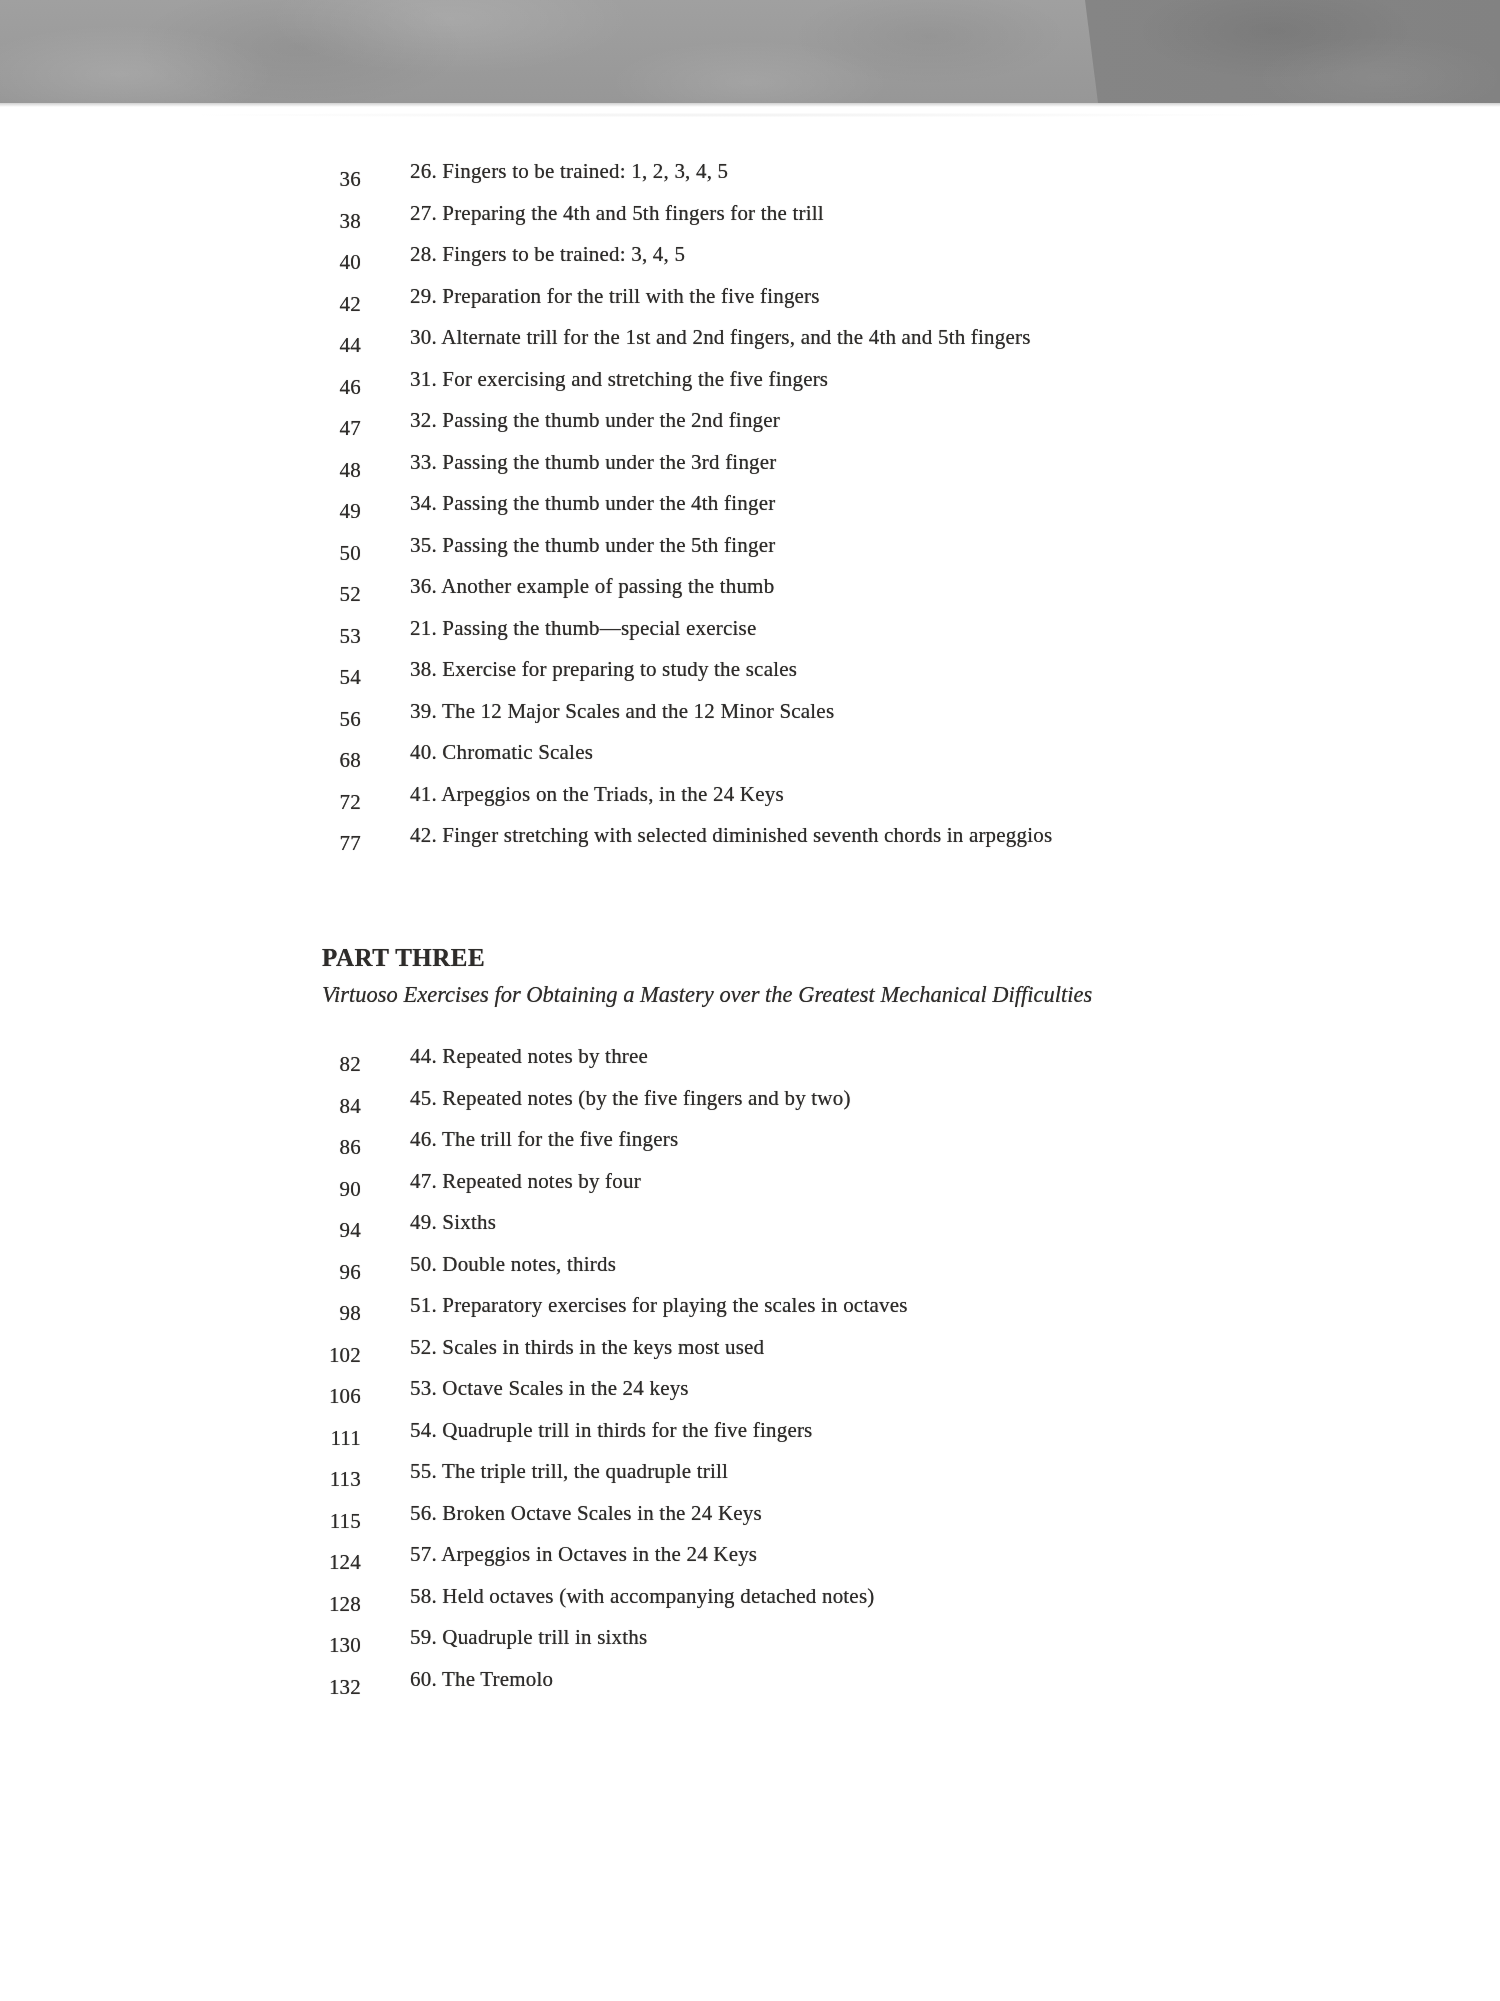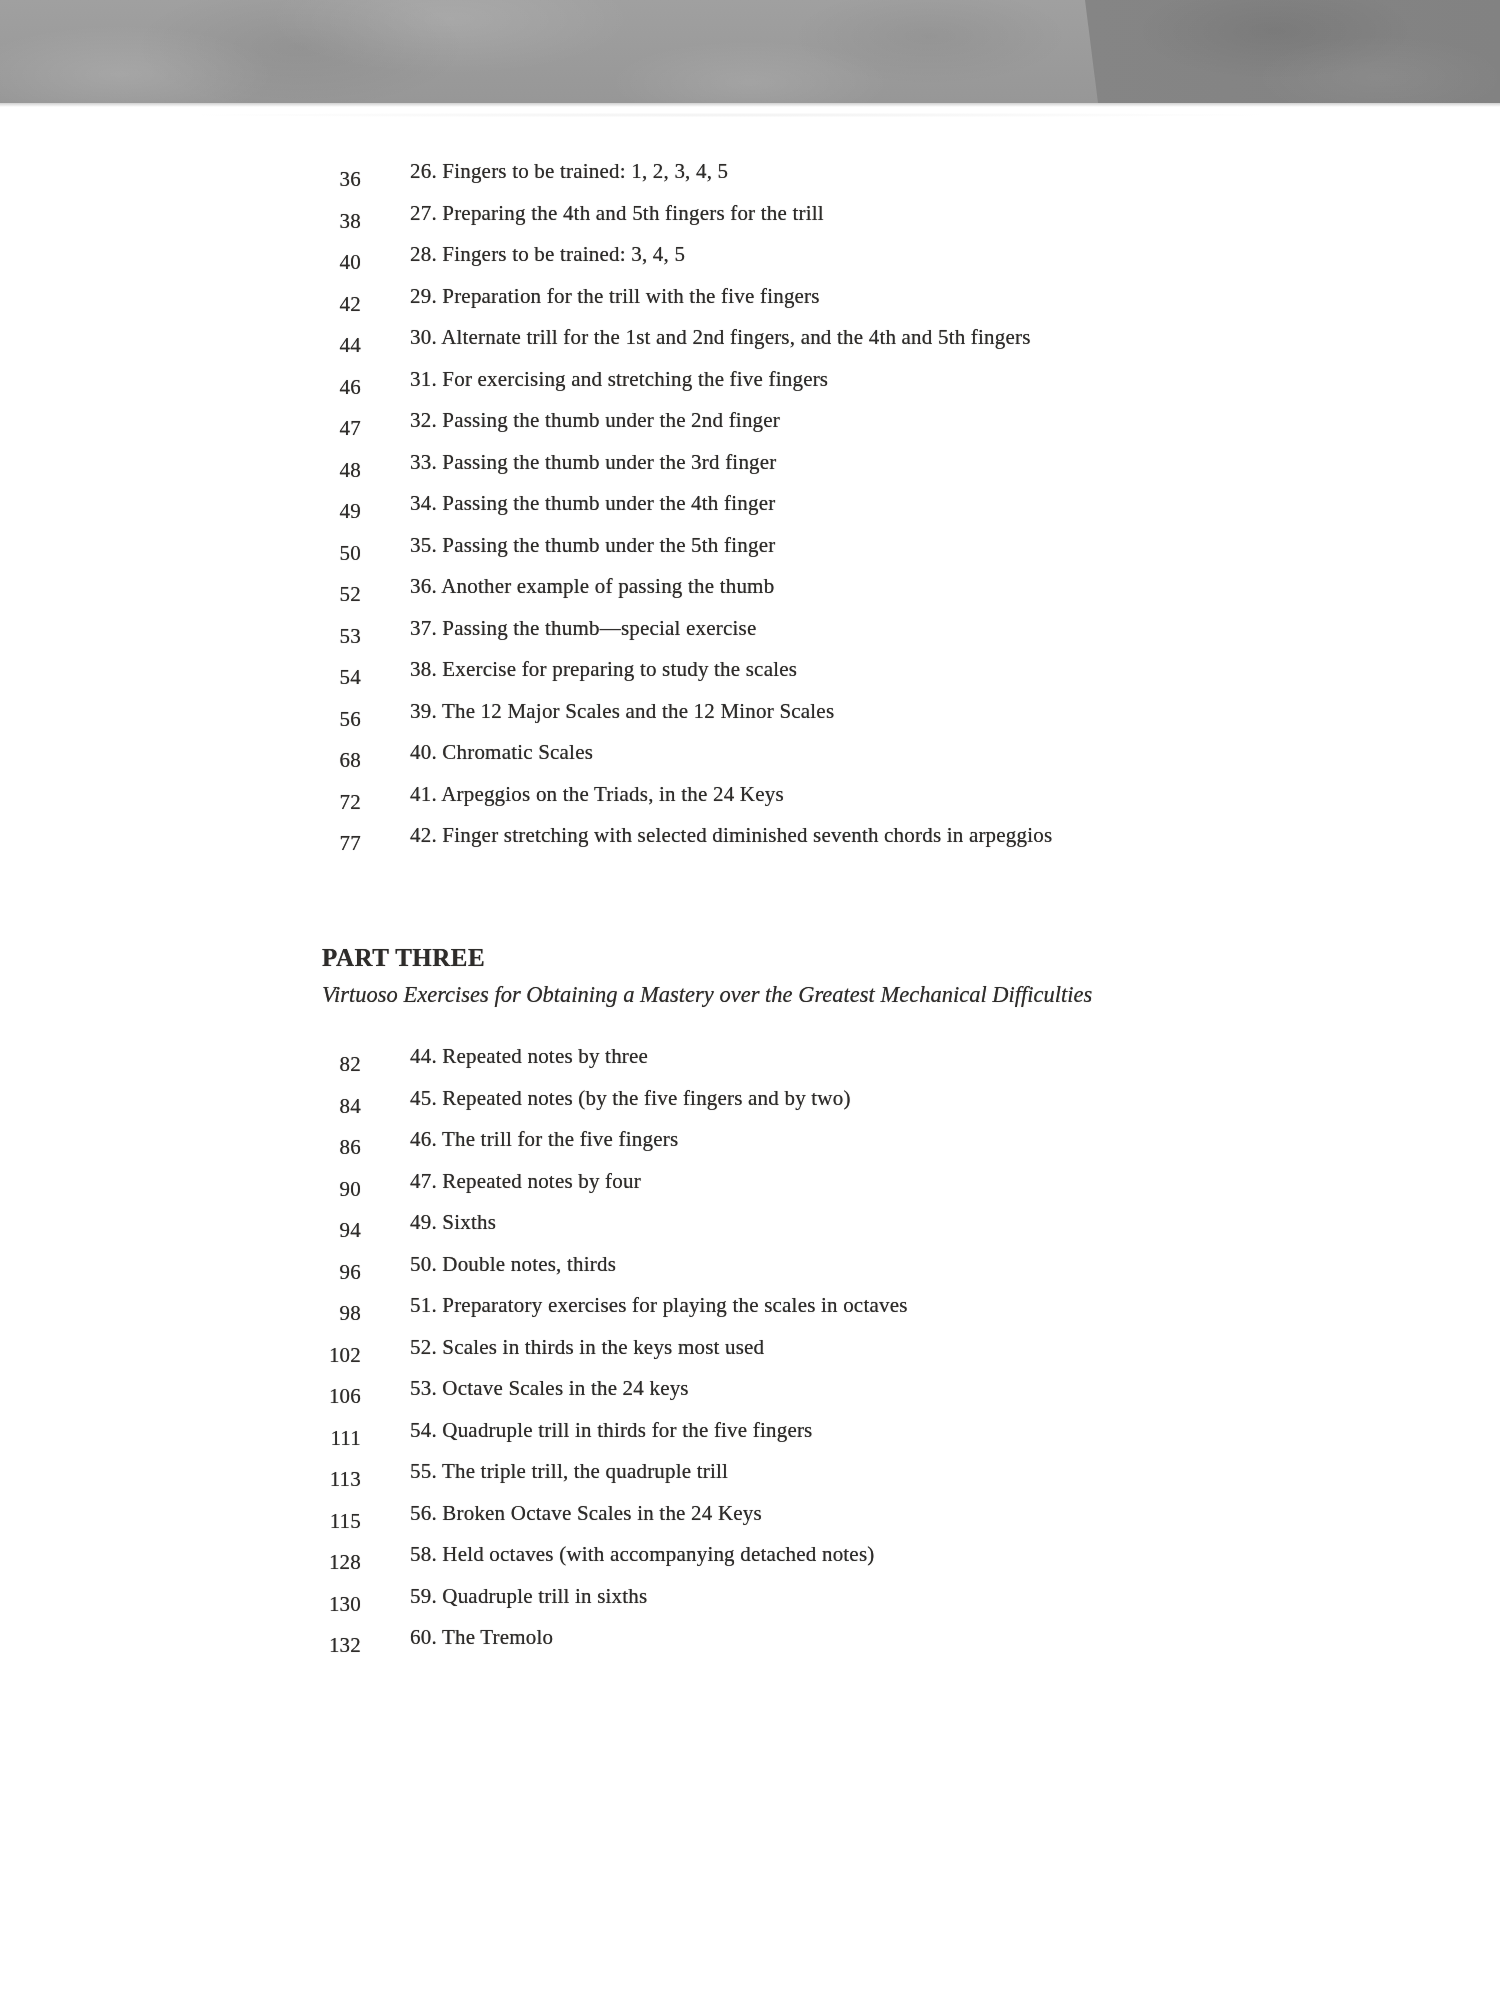--- a/index.html
+++ b/index.html
@@ -165,21 +165,21 @@
     <span class="toc-label">35. Passing the thumb under the 5th finger</span>
   </div>
 
   <div class="toc-row">
     <span class="toc-num">52</span>
     <span class="toc-label">36. Another example of passing the thumb</span>
   </div>
 
   <div class="toc-row">
     <span class="toc-num">53</span>
-    <span class="toc-label">37. Passing the thumb—special exercise</span>
+    <span class="toc-label">21. Passing the thumb—special exercise</span>
   </div>
 
   <div class="toc-row">
     <span class="toc-num">54</span>
     <span class="toc-label">38. Exercise for preparing to study the scales</span>
   </div>
 
   <div class="toc-row">
     <span class="toc-num">56</span>
     <span class="toc-label">39. The 12 Major Scales and the 12 Minor Scales</span>
@@ -260,20 +260,24 @@
   <div class="toc-row">
     <span class="toc-num">113</span>
     <span class="toc-label">55. The triple trill, the quadruple trill</span>
   </div>
 
   <div class="toc-row">
     <span class="toc-num">115</span>
     <span class="toc-label">56. Broken Octave Scales in the 24 Keys</span>
   </div>
 
+  <div class="toc-row">
+    <span class="toc-num">124</span>
+    <span class="toc-label">57. Arpeggios in Octaves in the 24 Keys</span>
+  </div>
 
   <div class="toc-row">
     <span class="toc-num">128</span>
     <span class="toc-label">58. Held octaves (with accompanying detached notes)</span>
   </div>
 
   <div class="toc-row">
     <span class="toc-num">130</span>
     <span class="toc-label">59. Quadruple trill in sixths</span>
   </div>

